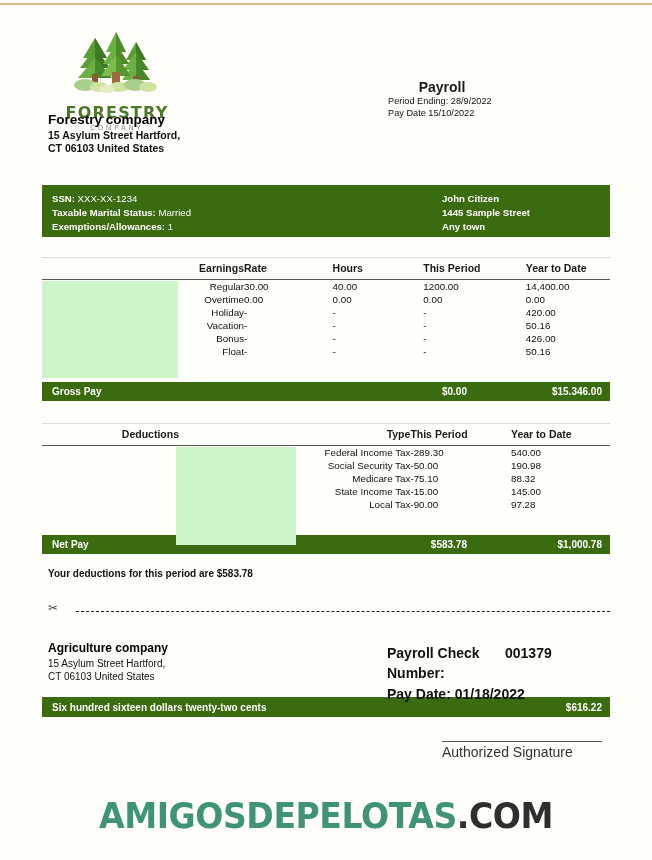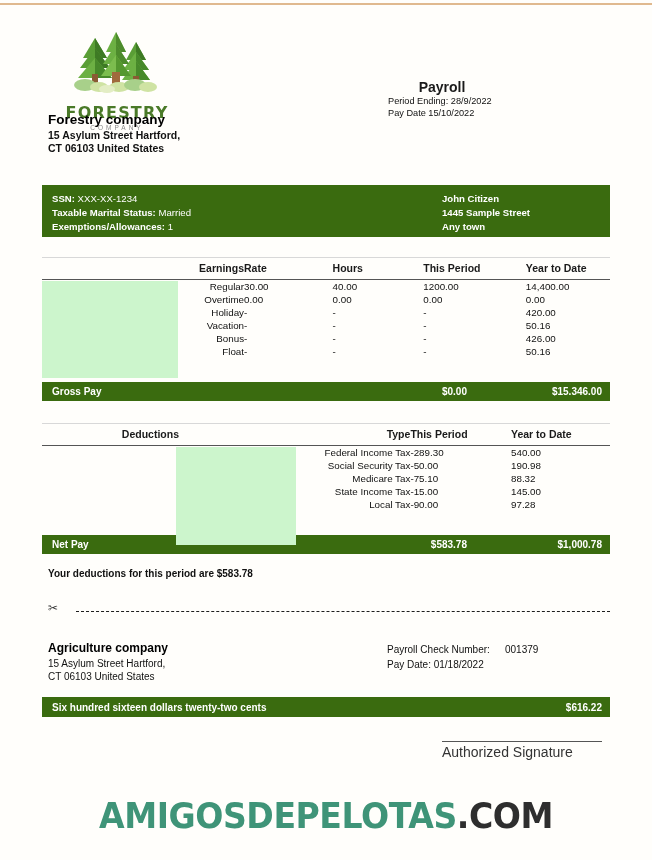--- a/index.html
+++ b/index.html
@@ -227,21 +227,21 @@
 
   
   .stub {
     position: relative;
     margin: 22px 42px 0 42px;
     height: 56px;
   }
   .stub-left { position: absolute; left: 6px; top: 0; line-height: 1.3; }
   .stub-name { font-weight: bold; font-size: 12px; color: #000; }
   .stub-addr { font-size: 10px; color: #111; }
-  .stub-right { position: absolute; left: 345px; top: 2px; font-size: 10px; line-height: 1.45; color: #111; }
+  .stub-right { position: absolute; left: 345px; top: 2px; font-size: 14px; line-height: 1.45; color: #111; font-weight: bold; }
   .stub-right .row { display: flex; }
   .stub-right .k { width: 118px; }
   .stub-right .v { }
 
   
   .sig {
     position: relative;
     margin: 24px 42px 0 42px;
     height: 26px;
   }

